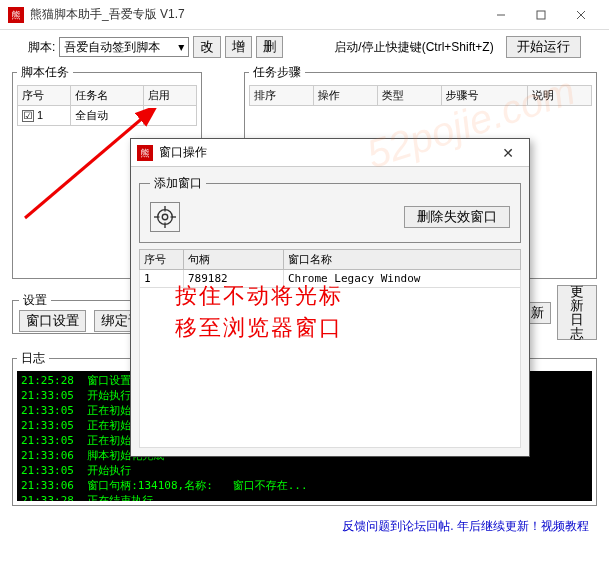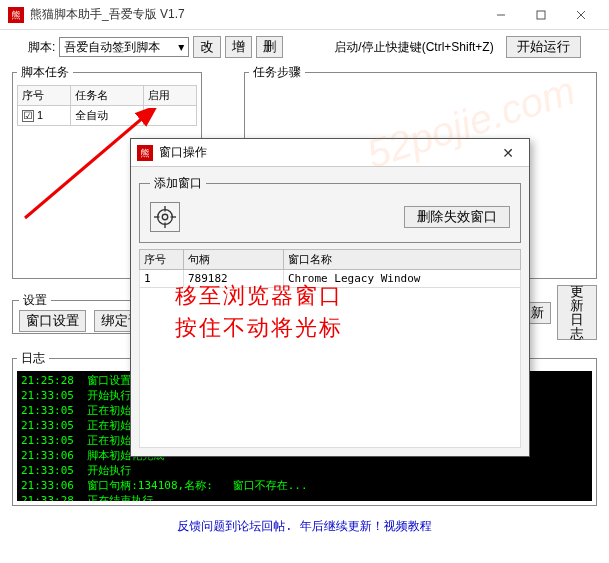--- a/index.html
+++ b/index.html
@@ -26,21 +26,21 @@
 .check { display: inline-block; width: 12px; height: 12px; border: 1px solid #666; text-align: center; line-height: 10px; font-size: 10px; }
 .arrowbtns { display: flex; flex-direction: column; gap: 2px; margin-top: 80px; }
 .arrowbtns .btn { width: 22px; justify-content: center; padding: 0; }
 .settings-row { padding: 6px 12px; display: flex; align-items: center; gap: 6px; }
 .fs-settings { flex: 1; height: 42px; display: flex; align-items: center; gap: 8px; padding: 6px; }
 .fs-log { margin: 4px 12px; }
 .console { background: #000; font-family: Consolas, monospace; font-size: 11px; padding: 2px 4px; height: 130px; overflow: hidden; }
 .console-line { white-space: pre; }
 .ts { color: #0f0; margin-top: 24px; }
 .msg { color: #0f0; }
-.footer { display: flex; justify-content: center; padding: 8px 20px; font-family: Liberation Mono, monospace; }
+.footer { display: flex; justify-content: flex-end; padding: 8px 20px; }
 .footer a { color: #00c; text-decoration: none; }
 .right-btns { display: flex; flex-direction: column; gap: 4px; }
 
 .modal { position: absolute; left: 130px; top: 138px; width: 400px; background: #f4f4f4; border: 1px solid #555; box-shadow: 3px 3px 8px rgba(0,0,0,0.3); }
 .modal-title { height: 28px; display: flex; align-items: center; padding: 0 6px; background: #fff; border-bottom: 1px solid #ccc; }
 .modal-title .icon2 { width: 16px; height: 16px; background: #c00; color: #fff; font-size: 9px; text-align: center; line-height: 16px; margin-right: 6px; }
 .modal-close { margin-left: auto; width: 30px; text-align: center; font-size: 14px; color: #333; }
 .modal-body { padding: 8px; }
 .fs-add { border: 1px solid #888; padding: 10px; display: flex; align-items: center; gap: 20px; }
 .crosshair { width: 30px; height: 30px; border: 1px solid #888; display: flex; align-items: center; justify-content: center; }
@@ -112,20 +112,31 @@
       </table>
   </fieldset>
 
   <div class="arrowbtns">
     <button class="btn">↑</button>
     <button class="btn">↓</button>
   </div>
 
   <fieldset class="fs-right">
     <legend>任务步骤</legend>
+    <table class="table">
+      <tbody>
+          <tr>
+        <th>排序</th>
+        <th>操作</th>
+        <th>类型</th>
+        <th>步骤号</th>
+        <th>说明</th>
+      </tr>
+    </tbody>
+      </table>
   </fieldset>
 </div>
 
 <div class="settings-row">
   <fieldset class="fs-settings">
     <legend>设置</legend>
     <button class="btn">窗口设置</button>
     <button class="btn">绑定设置</button>
   </fieldset>
   <div class="right-btns">
@@ -190,22 +201,22 @@
         <td>789182</td>
         <td>Chrome Legacy Window</td>
       </tr>
     </tbody>
       </table>
     <div class="filler"></div>
   </div>
 </div>
 
 <div class="anno">
+  <div>按住不动将光标</div>
   <div>移至浏览器窗口</div>
-  <div>按住不动将光标</div>
 </div>
 <svg class="arrow" width="160" height="120">
   <defs>
       <marker id="ah" markerWidth="10" markerHeight="10" refX="2" refY="3" orient="auto">
         <path d="M0,0 L0,6 L8,3 z" fill="#e00"></path>
       </marker>
     </defs>
   <line x1="10" y1="110" x2="130" y2="8" stroke="#e00" stroke-width="3" marker-end="url(#ah)"></line>
 </svg>
 <div class="watermark">52pojie.com</div>

